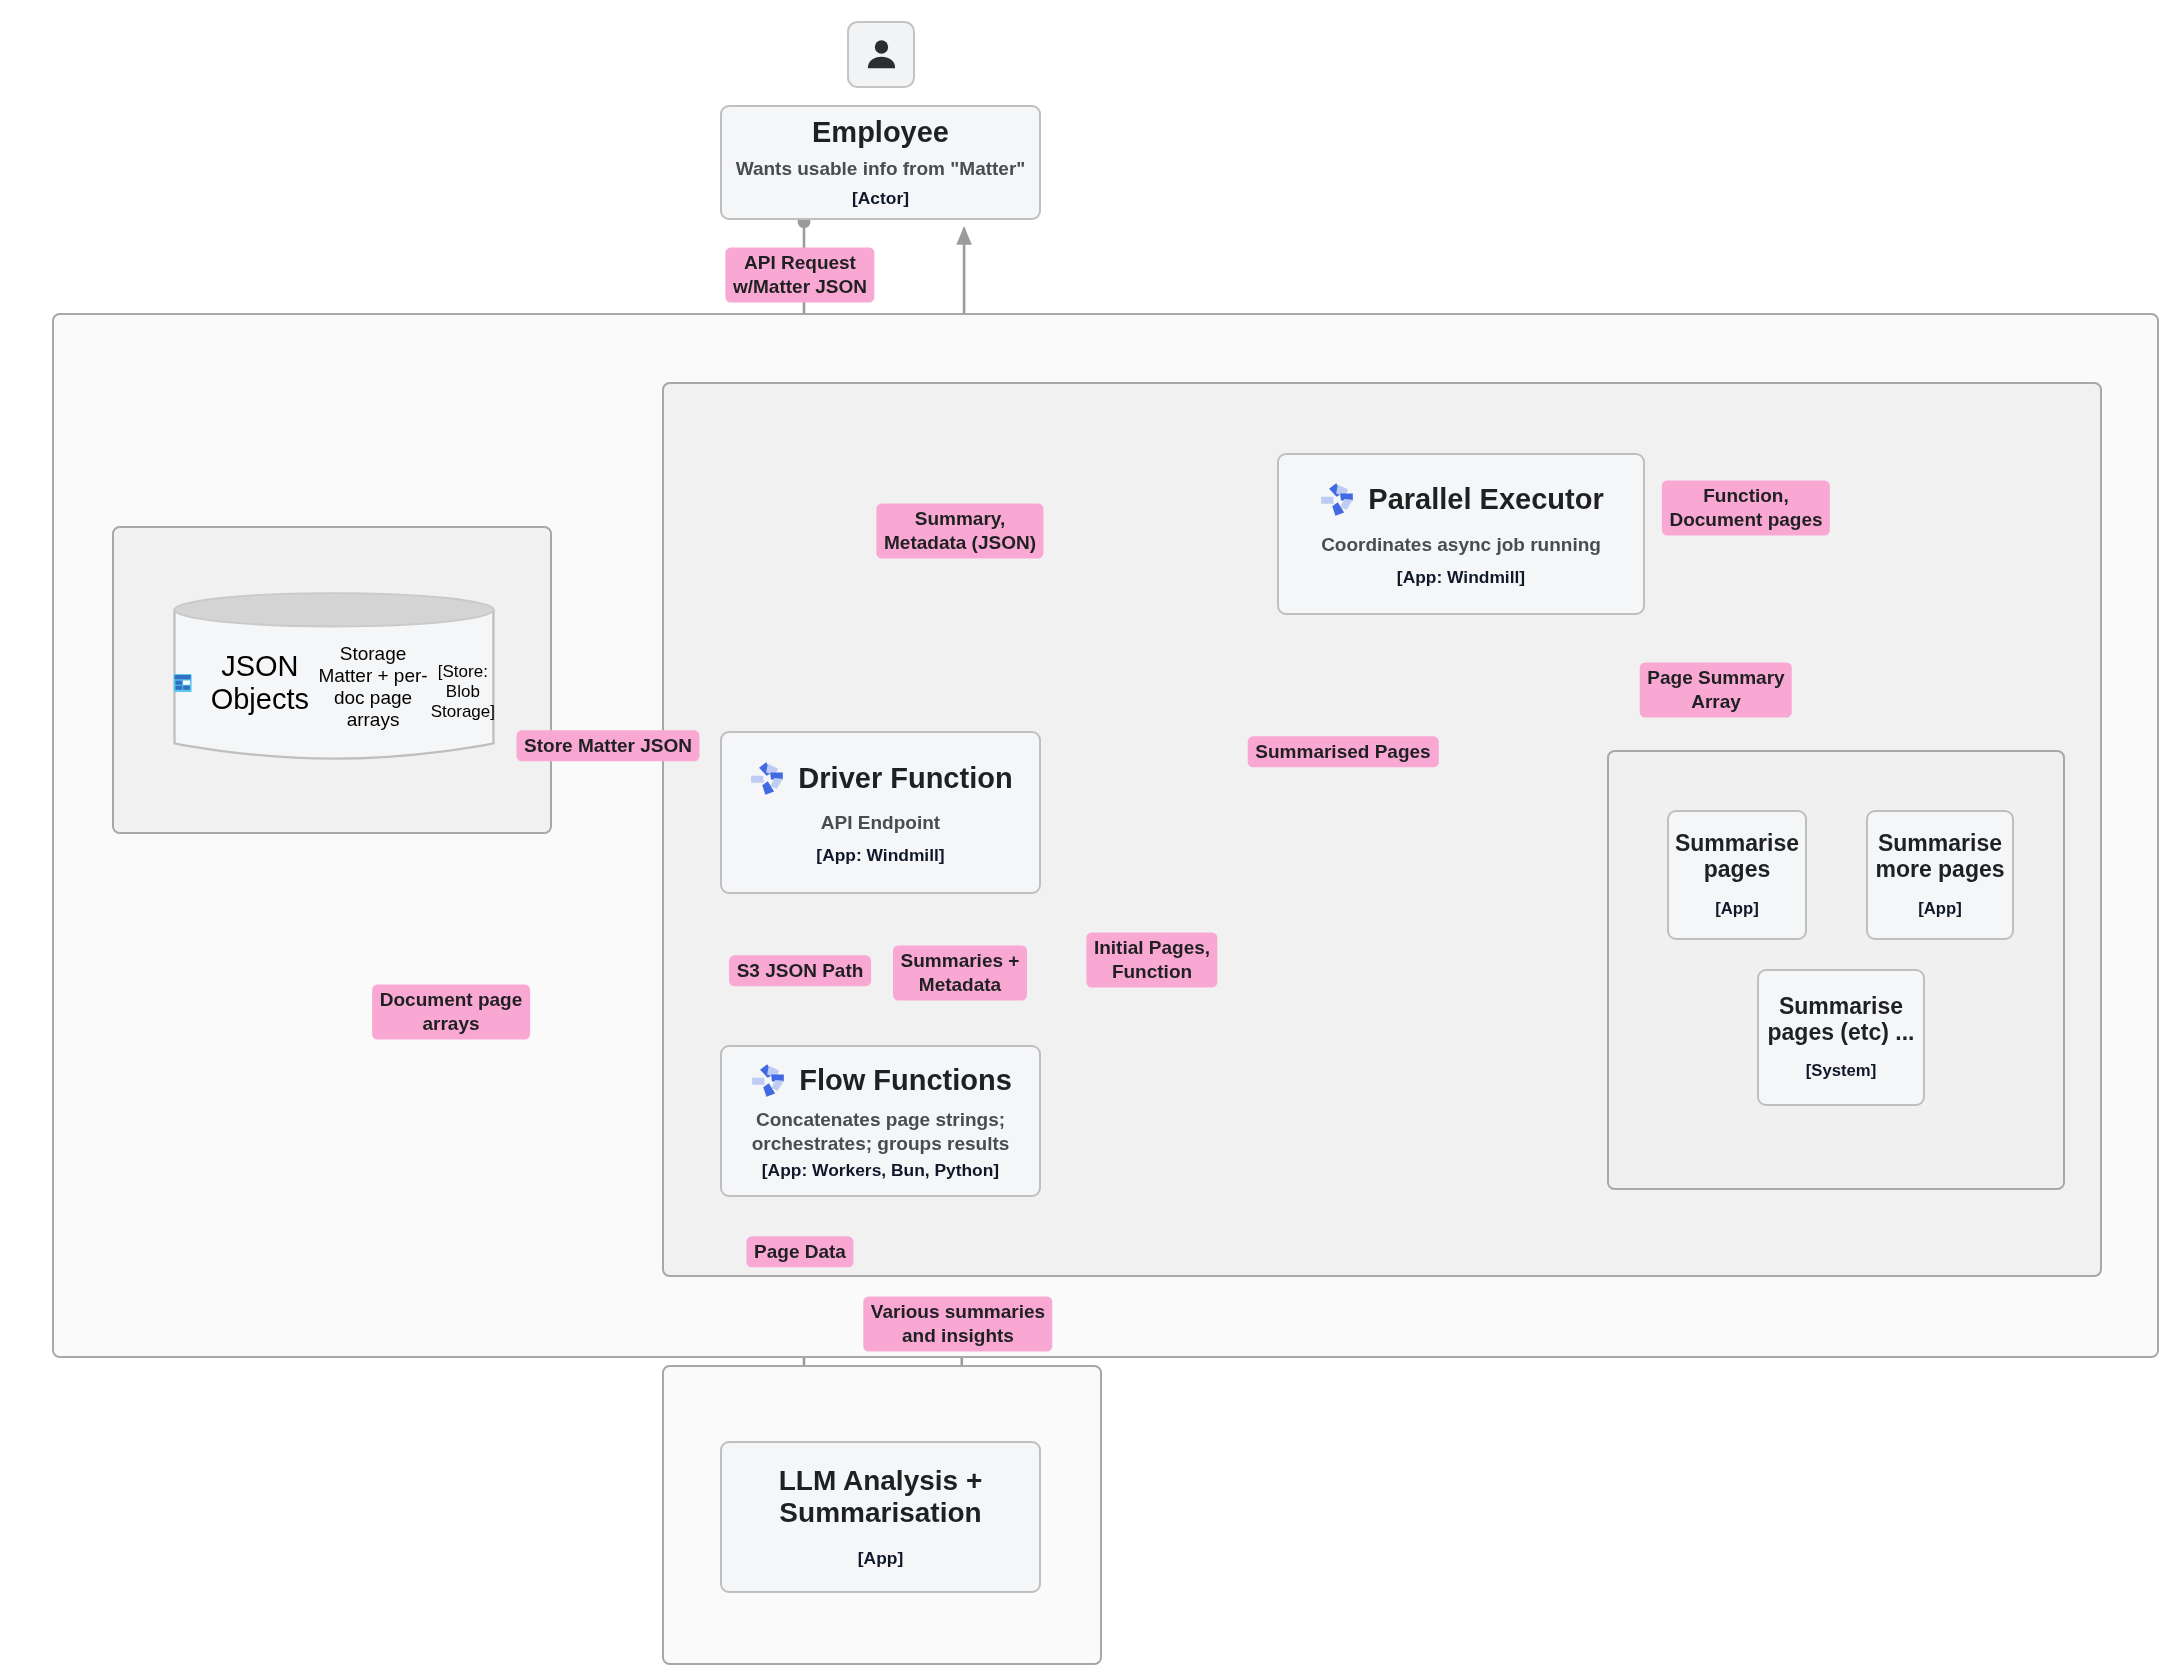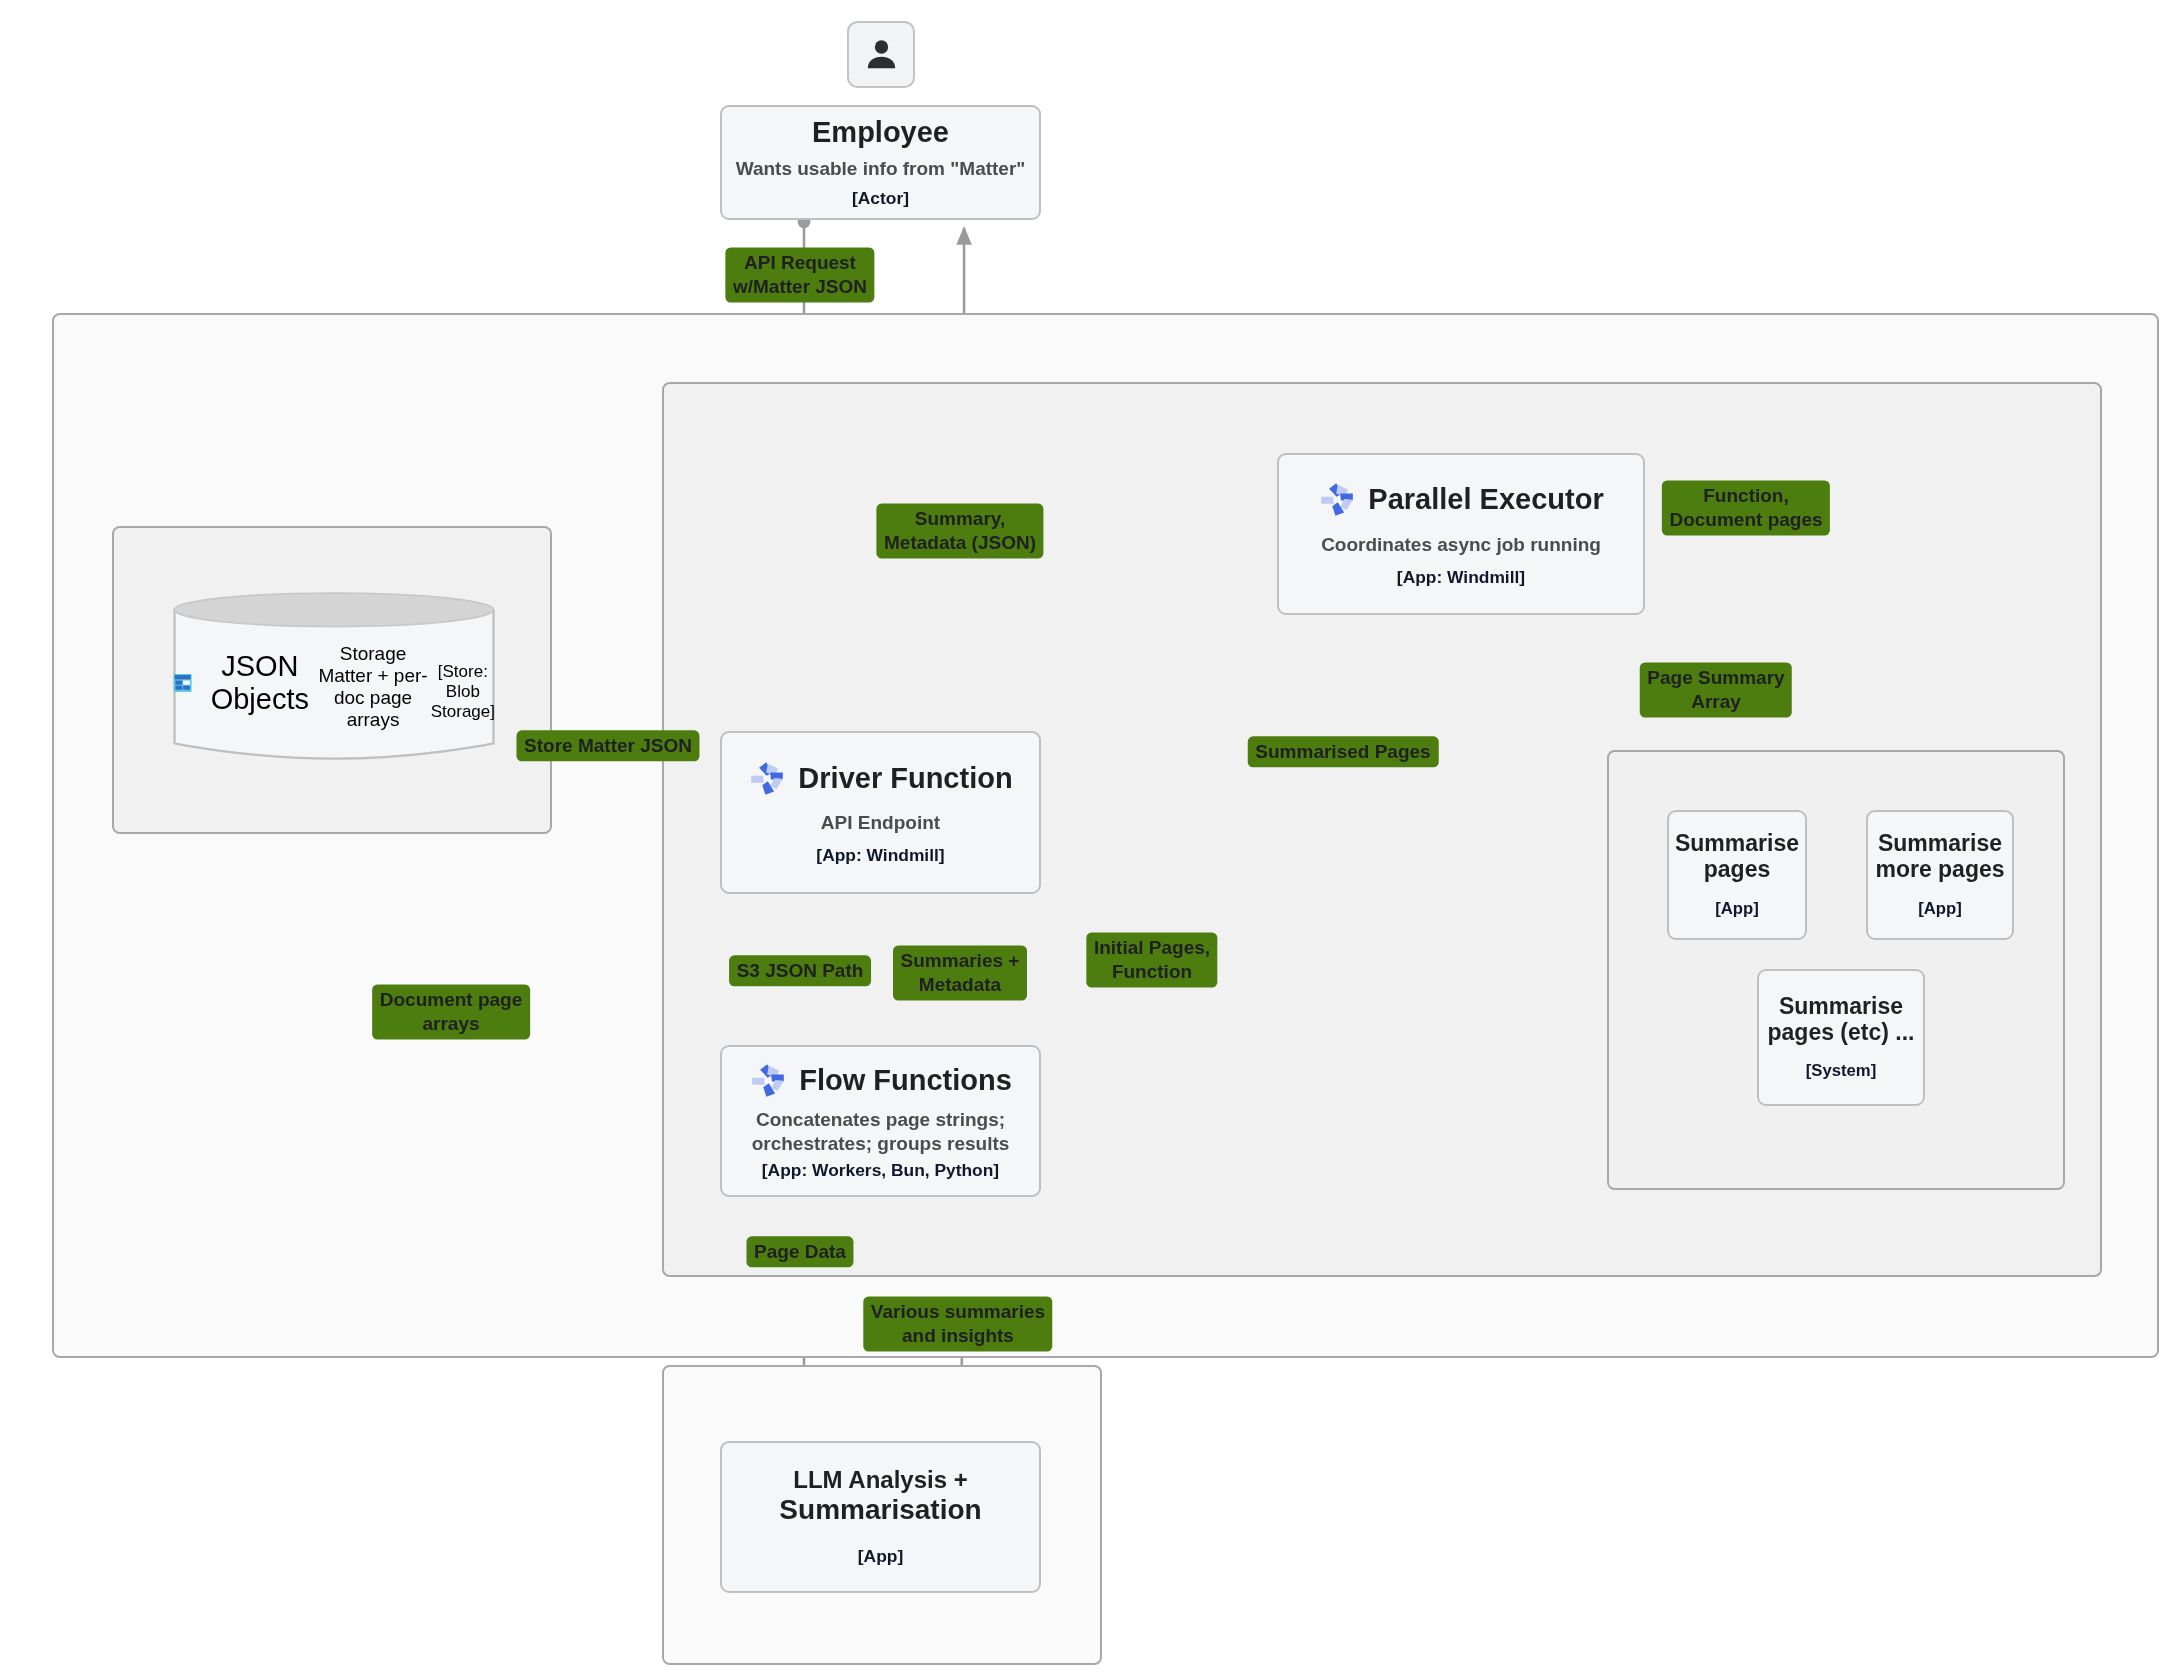--- a/index.html
+++ b/index.html
@@ -100,21 +100,21 @@
     left:0;right:0;
     top:33px;bottom:6px;
     display:flex;flex-direction:row;align-items:center;justify-content:center;
     text-align:center;
     z-index:2;
   }
 
   
   .elabel{
     position:absolute;
-    background:#4d7c0f;
+    background:#f9a8d4;
     color:#1f2022;
     font-weight:bold;
     font-size:19px;
     line-height:1.25;
     text-align:center;
     padding:3.8px 7.6px;
     border-radius:5.3px;
     white-space:pre;
     z-index:6;
     transform:translate(-50%,-50%);
@@ -320,19 +320,19 @@
     <div class="tag" style="font-size:16.7px;margin-top:16.7px;">[App]</div>
   </div>
 
   <div class="box" style="left:1757px;top:969px;width:168px;height:137px;">
     <div class="title" style="font-size:23px;">Summarise</div>
     <div class="title" style="font-size:23px;">pages (etc) ...</div>
     <div class="tag" style="font-size:16.7px;margin-top:15px;">[System]</div>
   </div>
 
   <div class="box" style="left:720px;top:1441px;width:321px;height:152px;">
-    <div class="title" style="font-size:24px;">LLM Analysis +</div>
+    <div class="title" style="font-size:28px;">LLM Analysis +</div>
     <div class="title" style="font-size:28px;">Summarisation</div>
     <div class="tag" style="font-size:17.4px;margin-top:20px;">[App]</div>
   </div>
 
 </div>
 
 
 </body></html>

